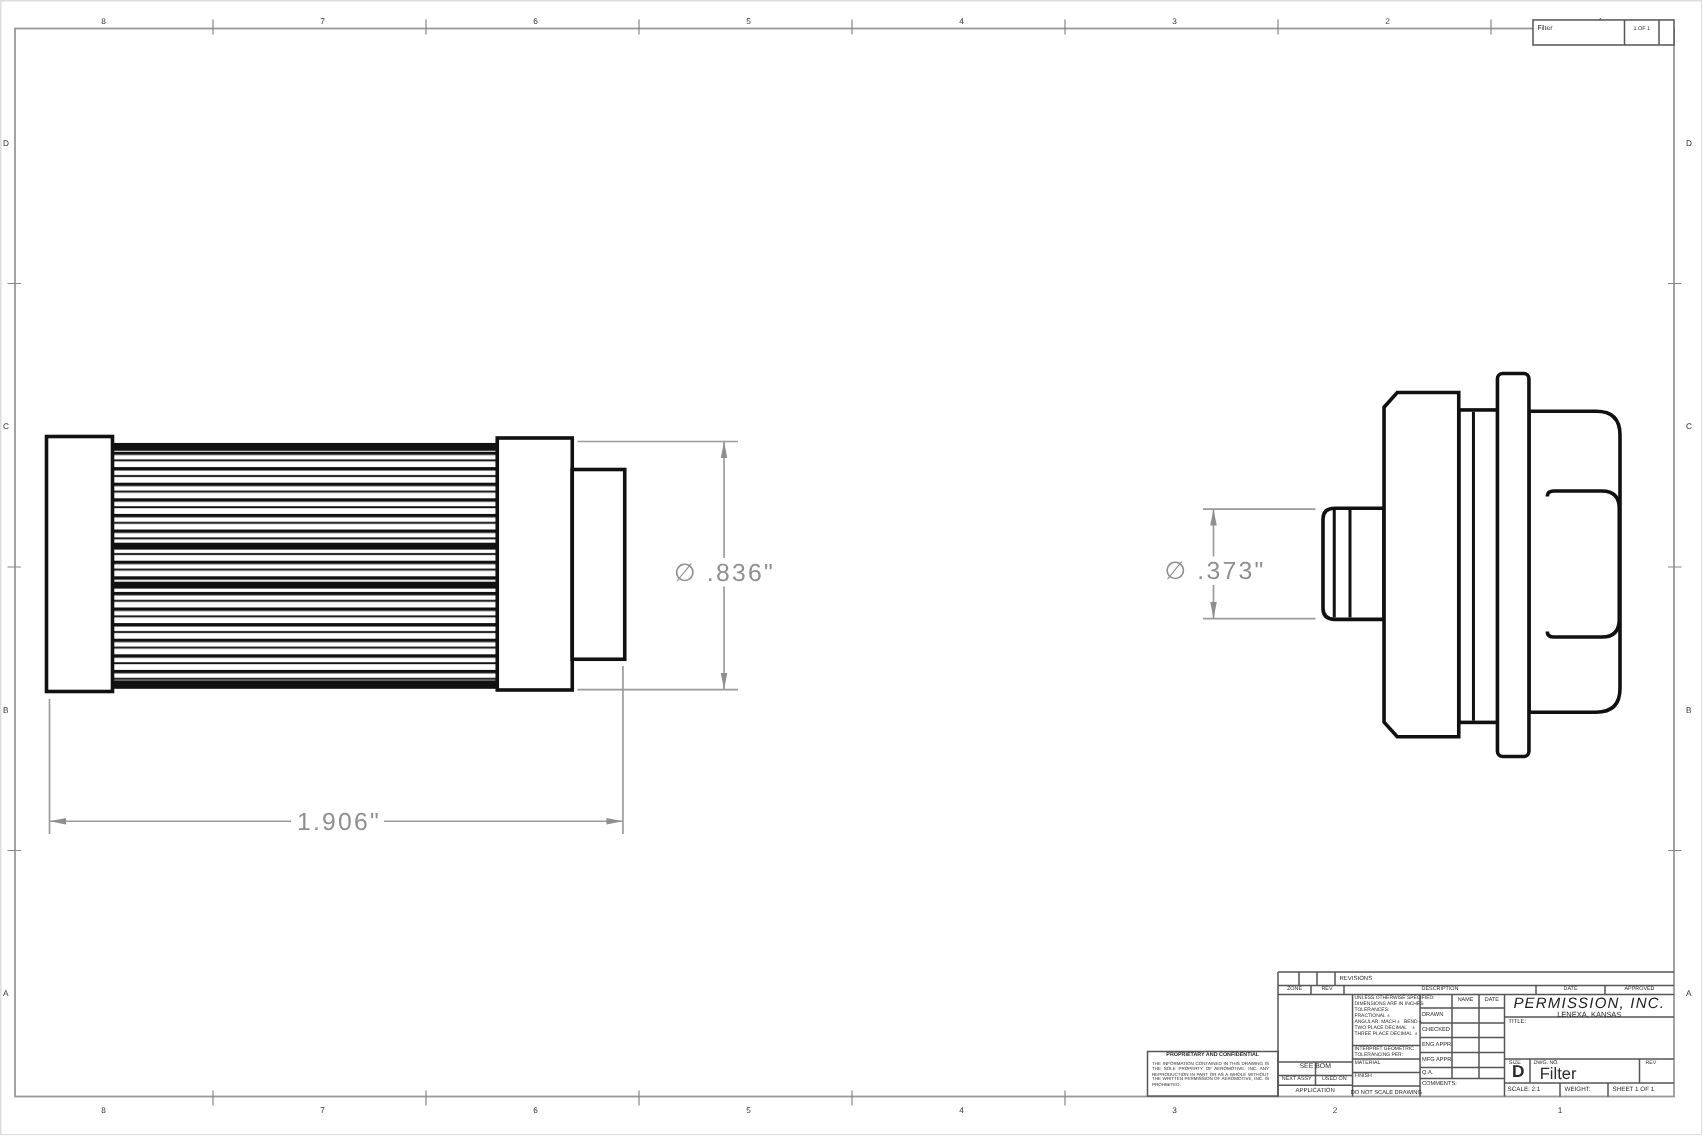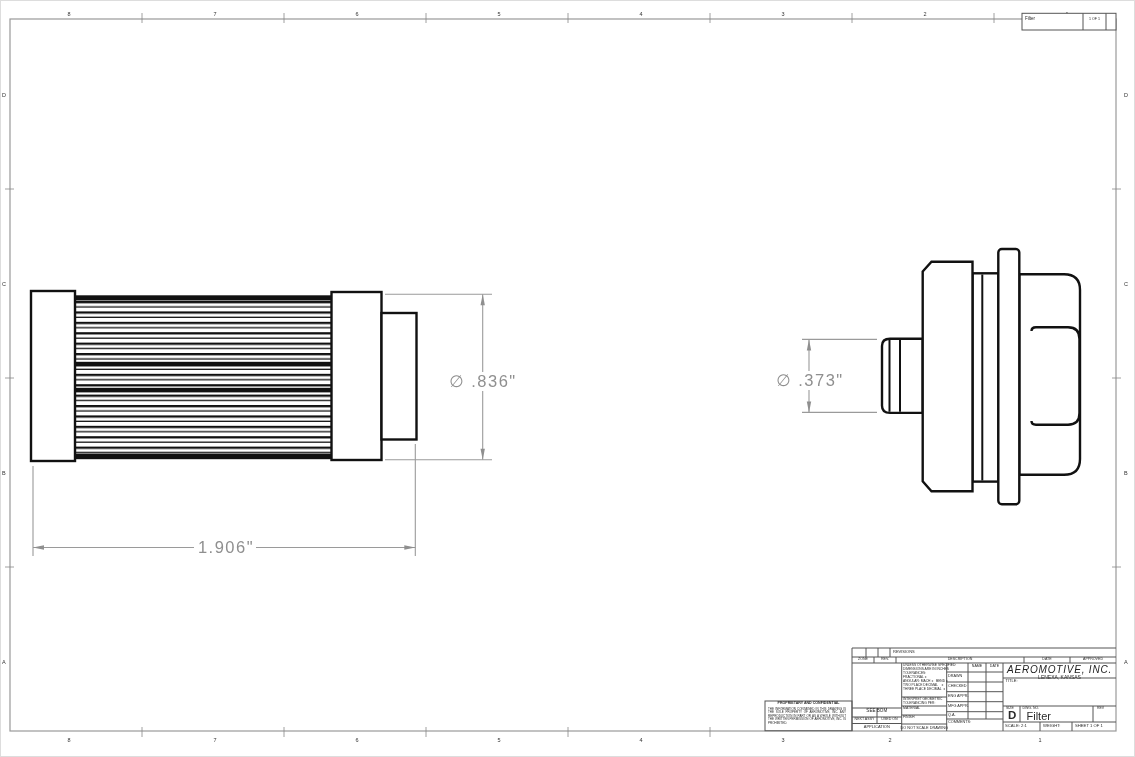--- a/index.html
+++ b/index.html
@@ -157,21 +157,21 @@
 <div class="t" style="left:903px;top:676.2px;font-size:3.3px;">FRACTIONAL ±</div>
 <div class="t" style="left:903px;top:680.2px;font-size:3.3px;">ANGULAR: MACH ±   BEND ±</div>
 <div class="t" style="left:903px;top:684.2px;font-size:3.3px;">TWO PLACE DECIMAL    ±</div>
 <div class="t" style="left:903px;top:688.2px;font-size:3.3px;">THREE PLACE DECIMAL  ±</div>
 <div class="t" style="left:903px;top:698px;font-size:3.3px;">INTERPRET GEOMETRIC</div>
 <div class="t" style="left:903px;top:701.8px;font-size:3.3px;">TOLERANCING PER:</div>
 <div class="t" style="left:903px;top:707px;font-size:3.5px;">MATERIAL</div>
 <div class="t" style="left:903px;top:716px;font-size:3.5px;">FINISH</div>
 <div class="t c" style="left:924.2px;top:725.8px;font-size:3.8px;">DO NOT SCALE DRAWING</div>
 
-<div class="t c it" style="left:1059.5px;top:664.5px;font-size:10px;color:#222;">AEROMOTIVE, INC.</div>
+<div class="t c it" style="left:1059.5px;top:664.5px;font-size:10px;color:#222;">PERMISSION, INC.</div>
 <div class="t c" style="left:1059.5px;top:675px;font-size:5px;">LENEXA, KANSAS</div>
 <div class="t" style="left:1005.5px;top:678.6px;font-size:4px;">TITLE:</div>
 <div class="t" style="left:1006px;top:706.8px;font-size:3.5px;">SIZE</div>
 <div class="t b" style="left:1008px;top:709px;font-size:11.5px;">D</div>
 <div class="t" style="left:1022.5px;top:706.8px;font-size:3.5px;">DWG. NO.</div>
 <div class="t" style="left:1026.5px;top:710.5px;font-size:11px;">Filter</div>
 <div class="t" style="left:1097px;top:706.8px;font-size:3.5px;">REV</div>
 <div class="t" style="left:1005px;top:723.8px;font-size:4.2px;">SCALE: 2:1</div>
 <div class="t" style="left:1043px;top:723.8px;font-size:4.2px;">WEIGHT:</div>
 <div class="t" style="left:1075px;top:723.8px;font-size:4.2px;">SHEET 1 OF 1</div>

